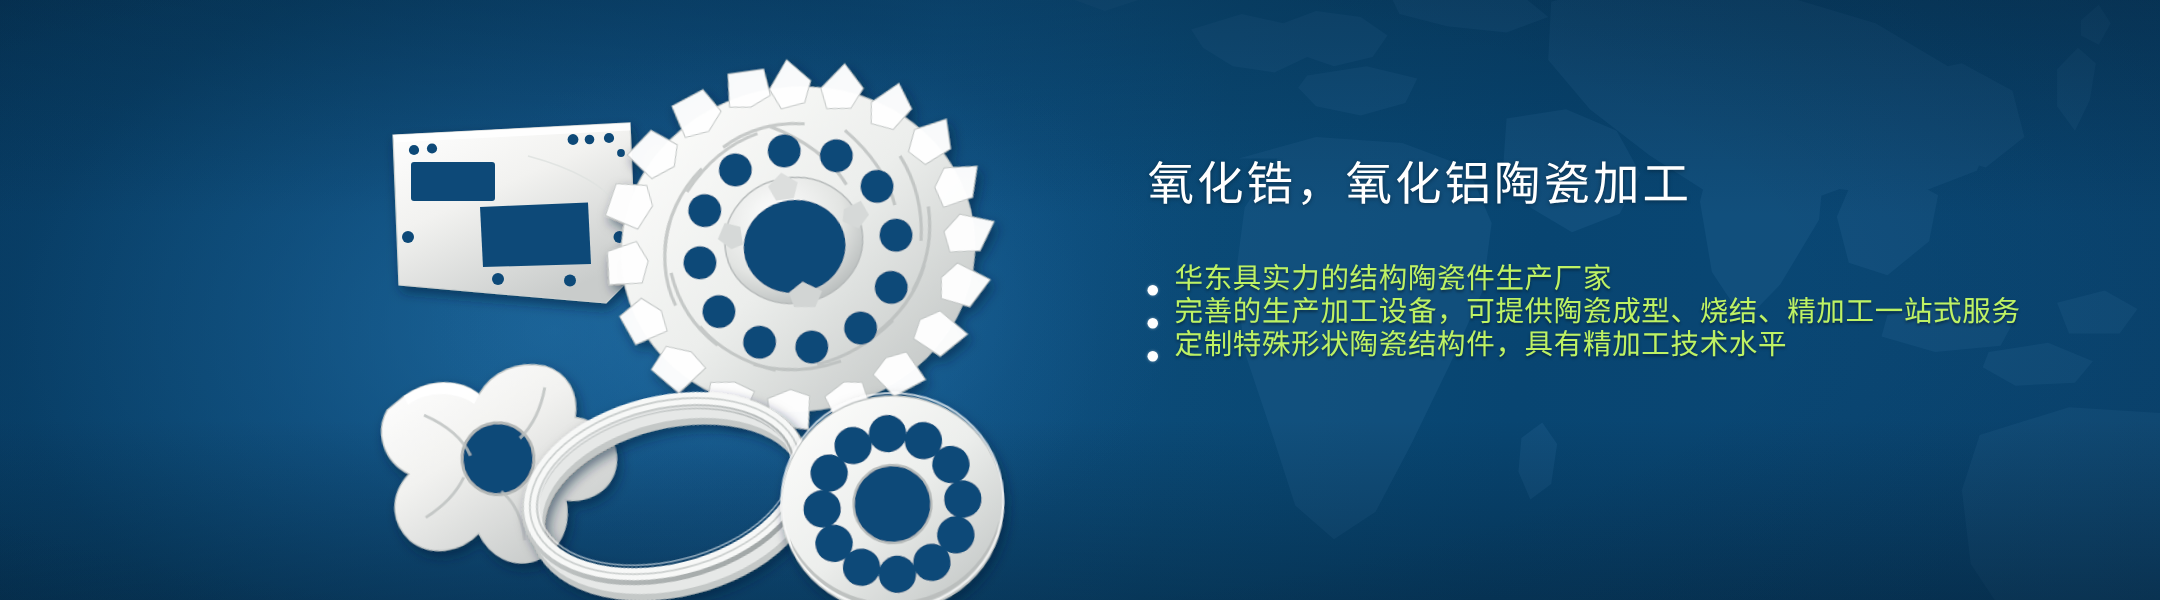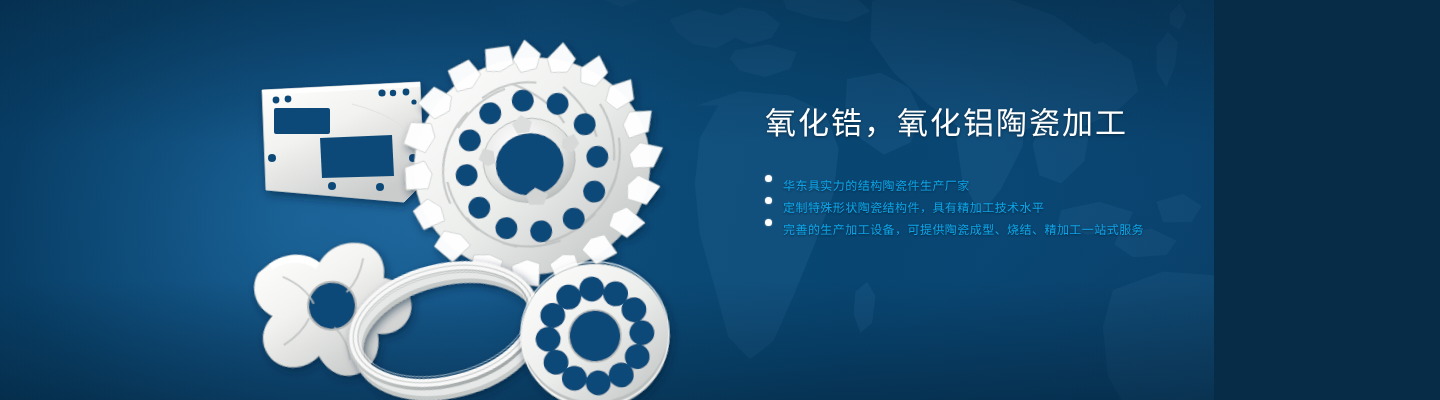--- a/index.html
+++ b/index.html
@@ -5,21 +5,21 @@
 <style>
   * { margin:0; padding:0; box-sizing:border-box; }
   html,body { background:#062c48; }
   body {
     font-family:"DejaVu Sans","Liberation Sans",sans-serif;
     -webkit-font-smoothing:antialiased;
   }
 
   .banner {
     position:relative;
-    width:1214px;
+    width:1440px;
     height:400px;
     overflow:hidden;
     background:#084471;
   }
 
   
   .bg-base {
     position:absolute; inset:0;
     background:
       linear-gradient(90deg,
@@ -108,23 +108,23 @@
     font-weight:400;
     text-shadow:0 1px 3px rgba(0,0,0,0.38);
     white-space:nowrap;
   }
   .bullets {
     list-style:none;
     margin-top:32px;
   }
   .bullets li {
     display:flex;
-    align-items:flex-start;
-    color:#0ea5e9;
-    font-size:12px;
+    align-items:flex-end;
+    color:#bef264;
+    font-size:19px;
     letter-spacing:0.45px;
     line-height:22px;
     margin-bottom:0px;
     height:22px;
     text-shadow:0 1px 2px rgba(0,0,0,0.42);
     white-space:nowrap;
   }
   .dot {
     flex:0 0 auto;
     width:7px; height:7px;
@@ -368,22 +368,22 @@
 
   <div class="copy">
     <div class="headline">氧化锆，氧化铝陶瓷加工</div>
     <ul class="bullets">
       <li>
         <span class="dot"></span>
         <span>华东具实力的结构陶瓷件生产厂家</span>
       </li>
       <li>
         <span class="dot"></span>
-        <span>定制特殊形状陶瓷结构件，具有精加工技术水平</span>
+        <span>完善的生产加工设备，可提供陶瓷成型、烧结、精加工一站式服务</span>
       </li>
       <li>
         <span class="dot"></span>
-        <span>完善的生产加工设备，可提供陶瓷成型、烧结、精加工一站式服务</span>
+        <span>定制特殊形状陶瓷结构件，具有精加工技术水平</span>
       </li>
     </ul>
   </div>
 
 </div>
 
 </body></html>

